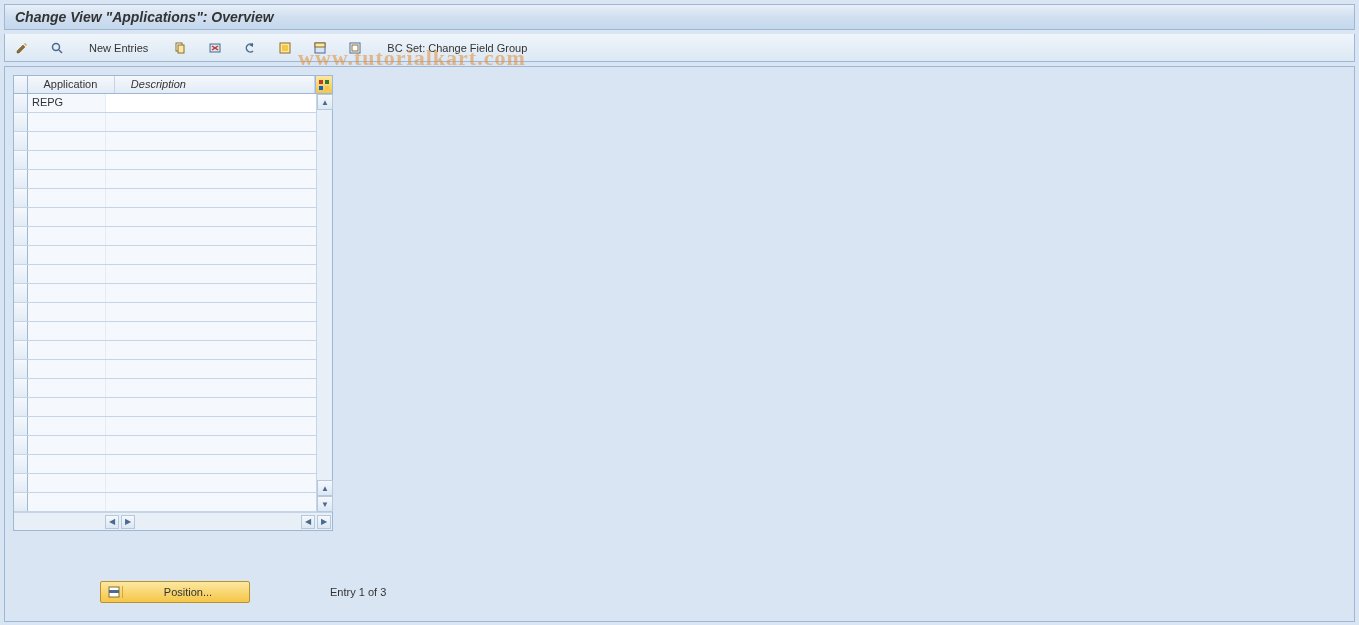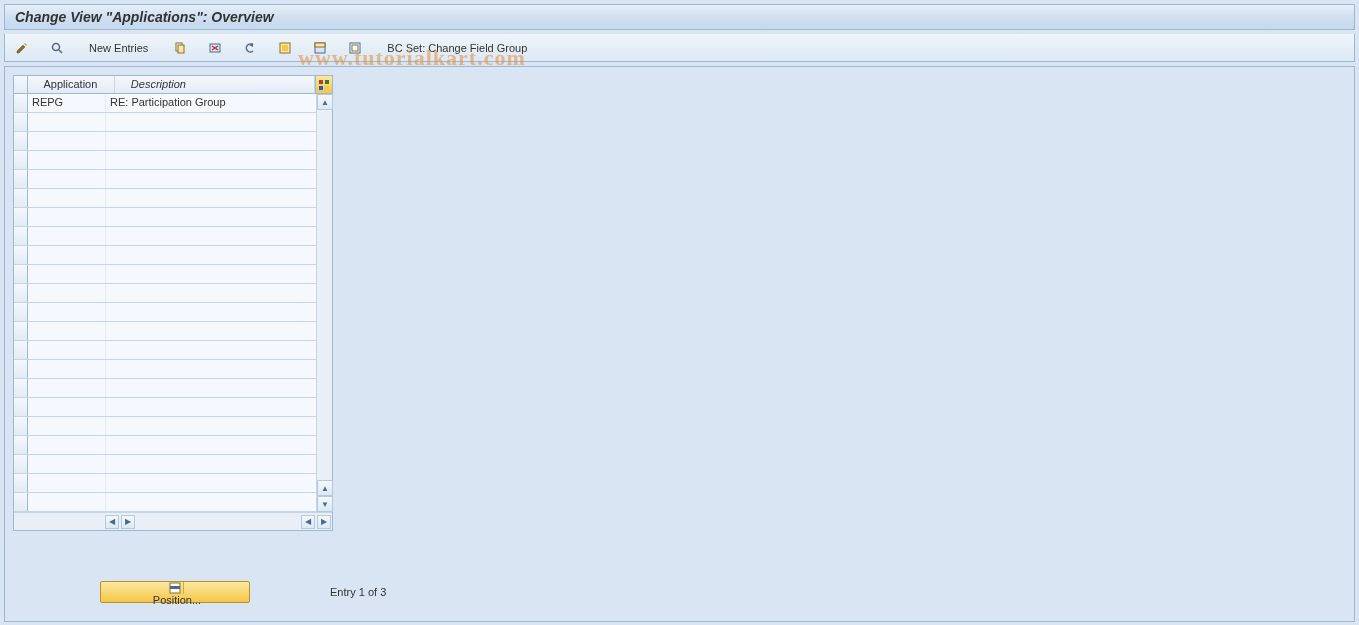--- a/index.html
+++ b/index.html
@@ -204,21 +204,20 @@
       height: 22px;
       background: linear-gradient(to bottom, #fce8a0 0%, #f5c648 100%);
       border: 1px solid #b89230;
       border-radius: 2px;
       font-size: 11px;
       color: #333;
       display: flex;
       align-items: center;
       padding-left: 4px;
       cursor: pointer;
-      flex-direction: column;
     }
     .position-button .icon-part {
       width: 18px;
       display: flex;
       align-items: center;
       justify-content: center;
       border-right: 1px solid #d0a840;
       margin-right: 4px;
     }
     .position-button .text-part {
@@ -316,21 +315,20 @@
               <rect x="7" y="1" width="4" height="4" fill="#2e7d32"></rect>
               <rect x="1" y="7" width="4" height="4" fill="#1565c0"></rect>
               <rect x="7" y="7" width="4" height="4" fill="#f5c648"></rect>
             </svg>
         </div>
       </div>
       <div class="table-body" id="table-body">
       <div class="table-row">
     <div class="row-selector"></div>
     <div class="cell cell-app">REPG</div>
-    <div class="cell cell-desc">RE: Participation Group</div>
   </div>
           <div class="table-row">
     <div class="row-selector"></div>
     <div class="cell cell-app"></div>
     <div class="cell cell-desc"></div>
   </div>
           <div class="table-row">
     <div class="row-selector"></div>
     <div class="cell cell-app"></div>
     <div class="cell cell-desc"></div>

